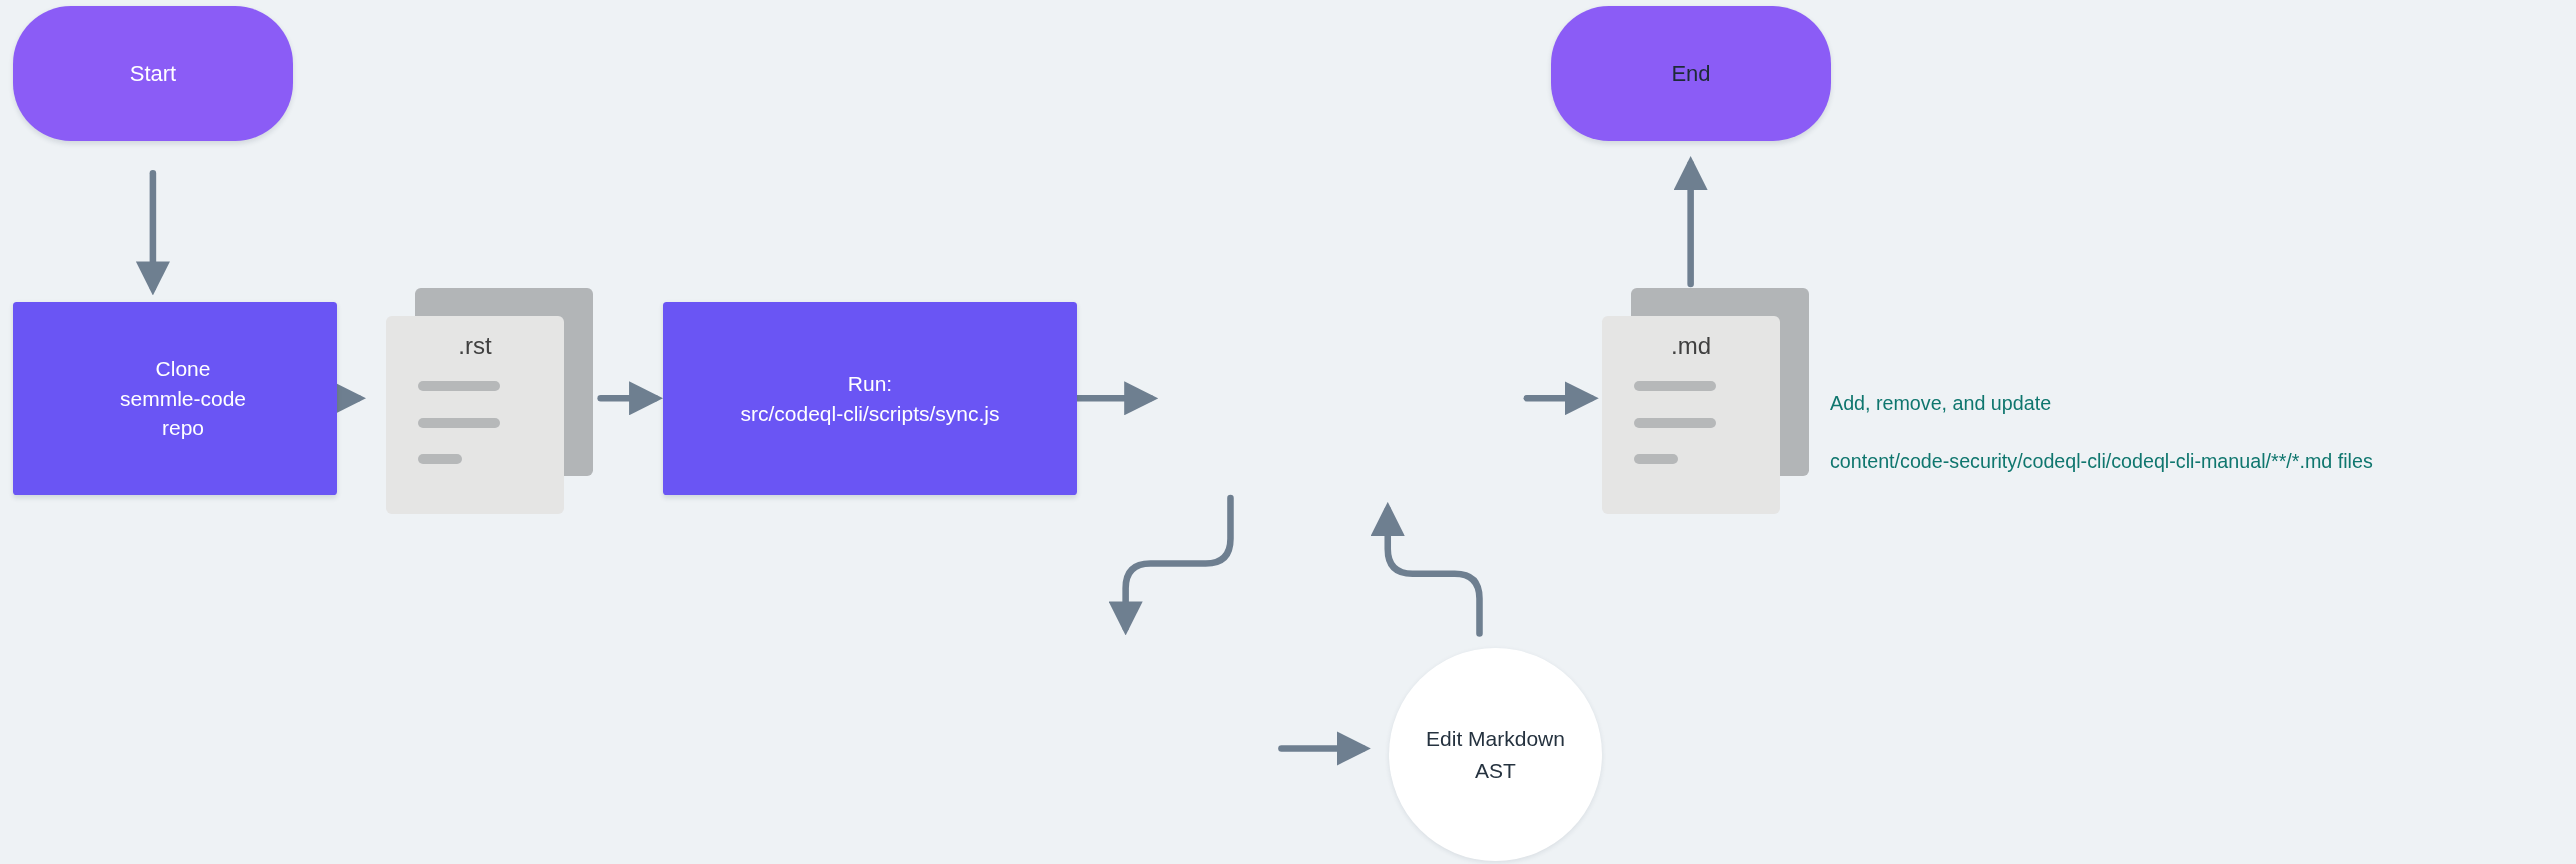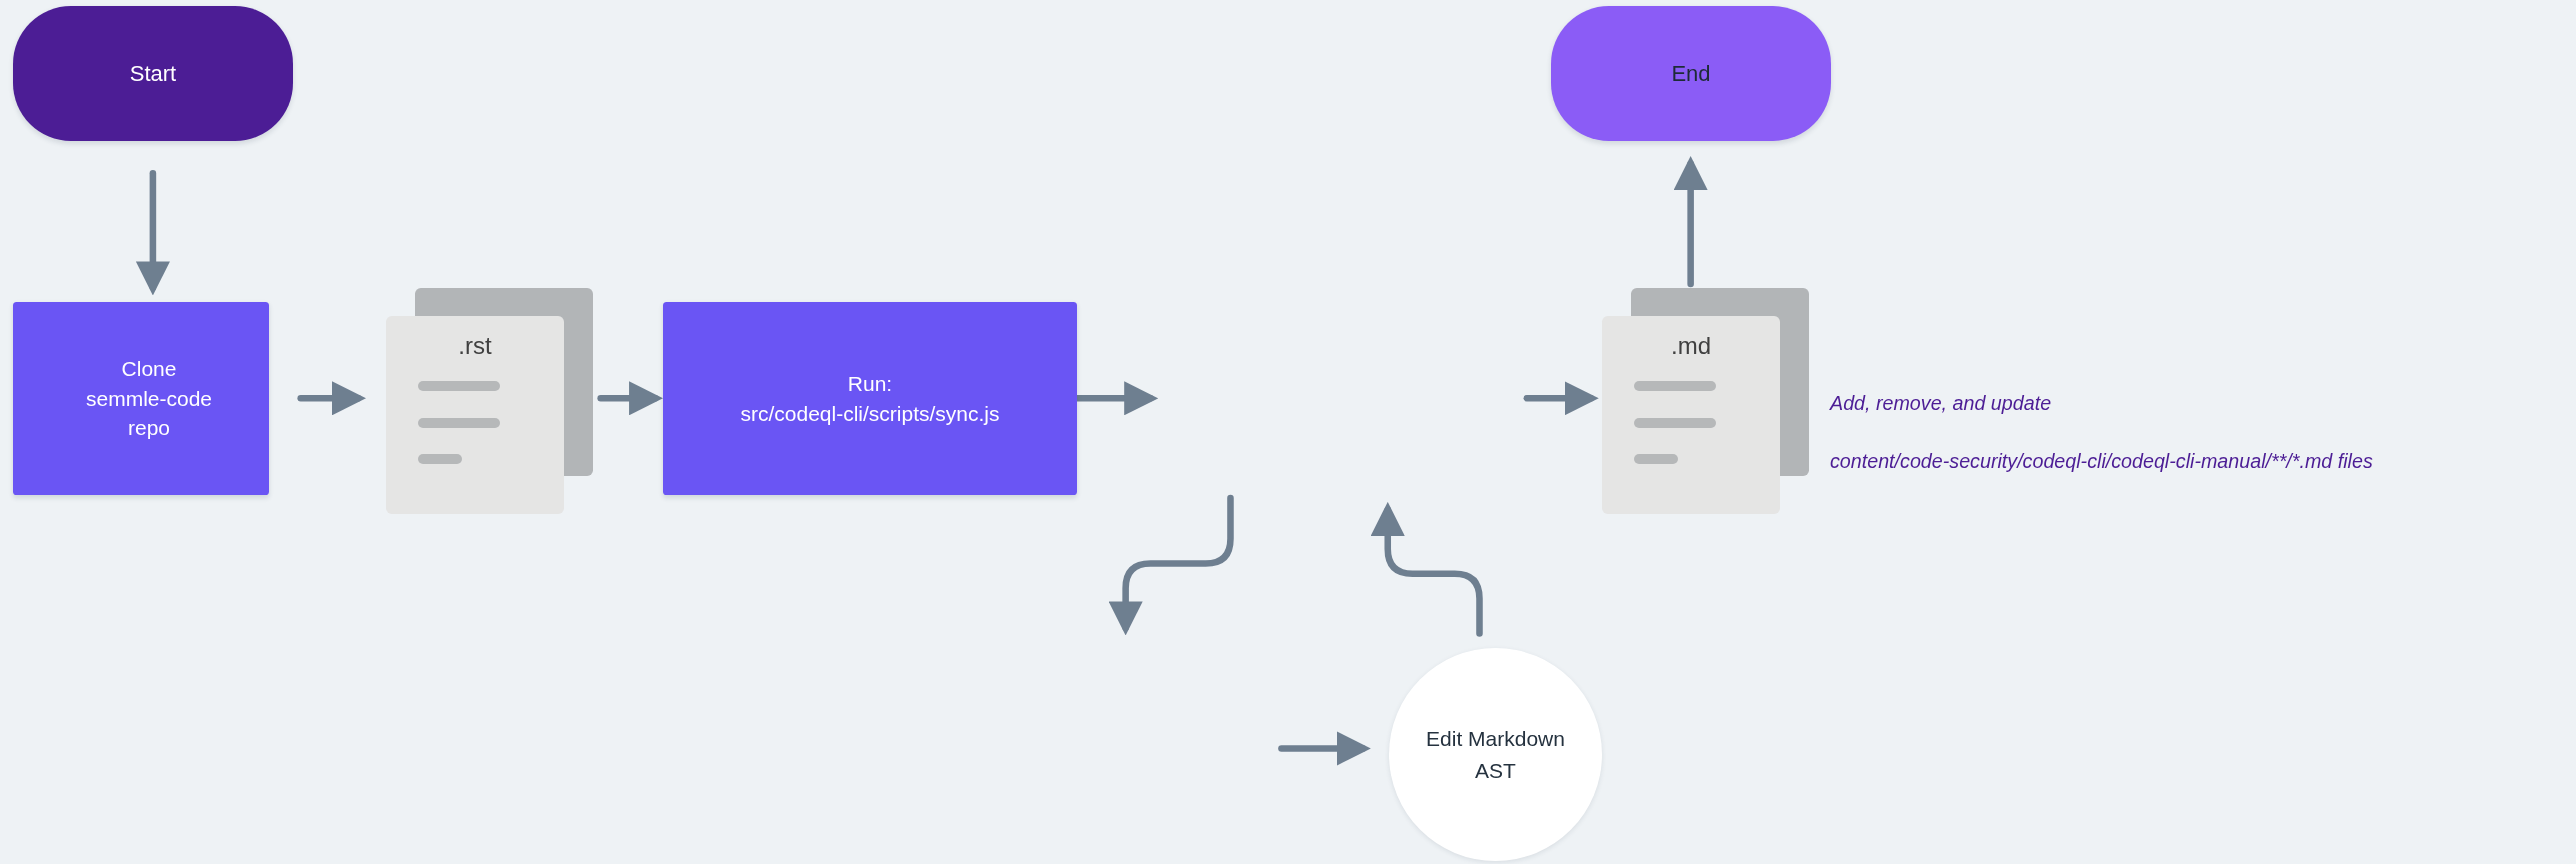--- a/index.html
+++ b/index.html
@@ -35,21 +35,21 @@
     justify-content: center;
     text-align: center;
     line-height: 1.42;
   }
   .terminator {
     border-radius: 58px;
     box-shadow: 0 2.2px 5.1px rgba(30,50,70,0.13);
     font-size: 22px;
   }
   .node-start {
-    background: #4c1d95;
+    background: #8b5cf6;
     color: #ffffff;
   }
   .node-end {
     background: #8b5cf6;
     color: #1d2b36;
   }
   .process {
     background: #6a55f4;
     color: #ffffff;
     border-radius: 3.6px;
@@ -85,25 +85,24 @@
     font-size: 24px;
   }
   .doc-line {
     position: absolute;
     background: #b6b8b9;
     border-radius: 5.1px;
     height: 10.2px;
   }
   .annotation {
     position: absolute;
-    color: #4c1d95;
+    color: #0f766e;
     font-size: 19.7px;
     line-height: 1.48;
     white-space: pre-line;
-    font-style: italic;
   }
   .txt-line { display: block; }
 </style>
 </head>
 <body>
 
 <div id="diagram-root">
 
   <svg class="layer" viewBox="0 0 3538 1188" xmlns="http://www.w3.org/2000/svg">
     <defs>
@@ -132,21 +131,21 @@
   </svg>
 
   <div class="node terminator node-start" style="left:13px; top:5.8px; width:280px; height:135px;">
     <span>Start</span>
   </div>
 
   <div class="node terminator node-end" style="left:1551px; top:5.8px; width:280px; height:135px;">
     <span>End</span>
   </div>
 
-  <div class="node process" style="left:13px; top:302px; width:256px; height:193px;padding-left:16px;">
+  <div class="node process" style="left:13px; top:302px; width:324px; height:193px;padding-left:16px;">
     <div>
       <span class="txt-line">Clone</span>
       <span class="txt-line">semmle-code</span>
       <span class="txt-line">repo</span>
     </div>
   </div>
 
   <div class="doc-stack" style="left:386px; top:288px; width:218px; height:226px;">
     <div class="doc-back" style="left:29px; top:0px; width:178px; height:188px;"></div>
     <div class="doc-front" style="left:0px; top:28px; width:178px; height:198px;"></div>

